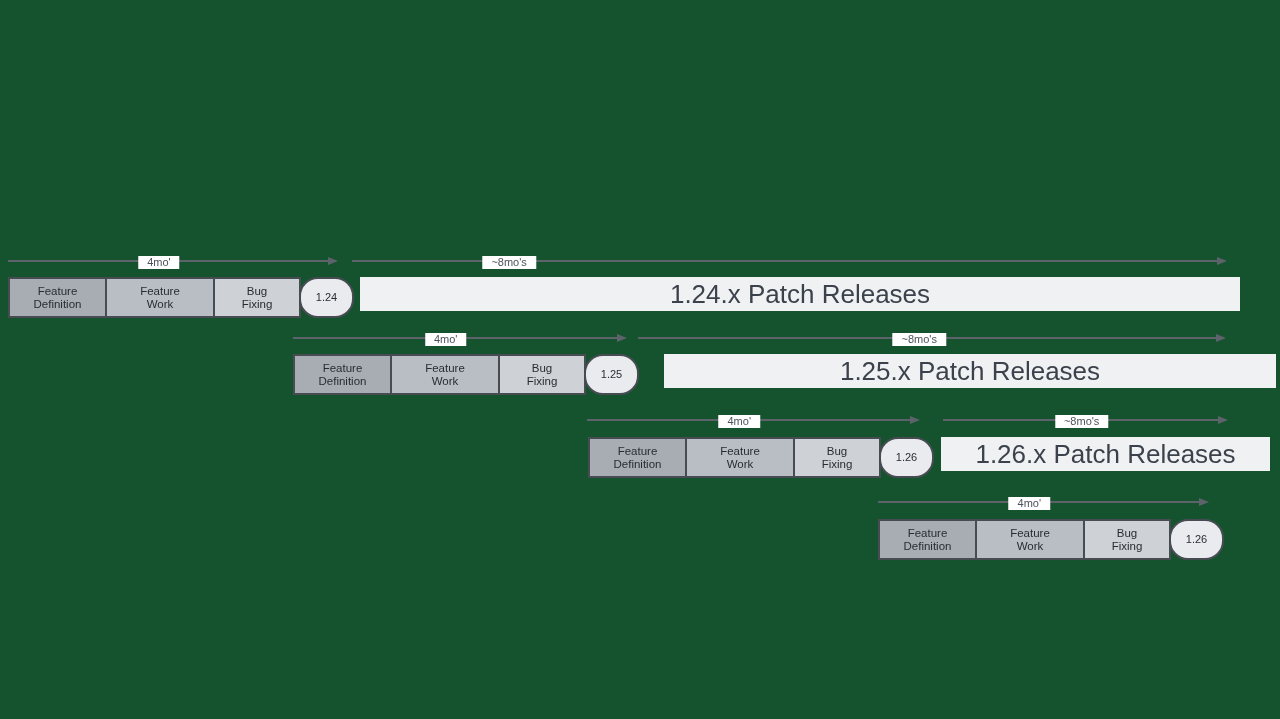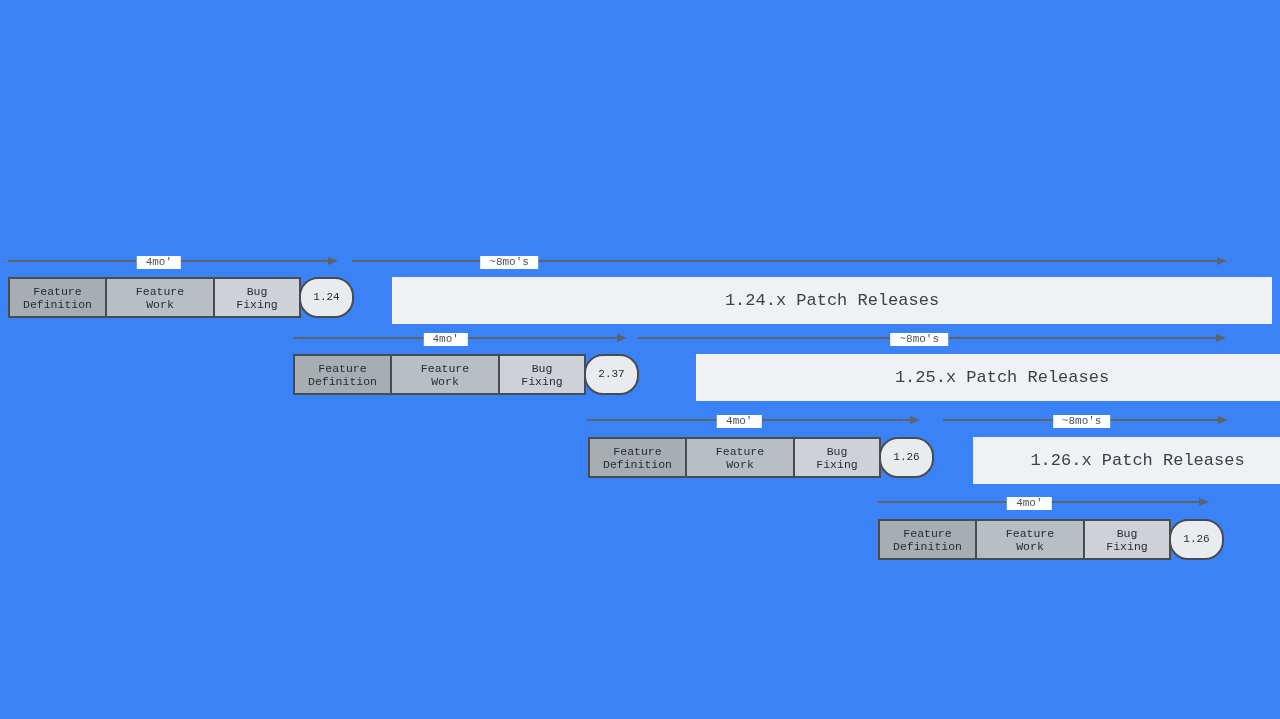--- a/index.html
+++ b/index.html
@@ -1,18 +1,18 @@
 <!DOCTYPE html>
 <html><head>
 <meta charset="utf-8">
 <style>
   html,body{margin:0;padding:0;background:#ffffff;}
   .canvas{
-    position:relative;width:1280px;height:719px;background:#3b82f6;overflow:hidden;
-    font-family:Liberation Mono, monospace;
+    position:relative;width:1280px;height:719px;background:#14532d;overflow:hidden;
+    font-family:Liberation Sans, sans-serif;
   }
   .row{display:contents;}
 
   
   .arrow{position:absolute;height:2px;background:#5d636b;}
   .arrow::after{
     content:"";position:absolute;right:-2px;top:-3px;width:0;height:0;
     border-left:10px solid #5d636b;border-top:4px solid transparent;border-bottom:4px solid transparent;
   }
   .albl{
@@ -32,23 +32,23 @@
     font-size:11.5px;line-height:13px;color:#272d33;text-align:center;
   }
   .pbox + .pbox{margin-left:-2px;}
   .fd{width:99px;background:#a8adb3;}
   .fw{width:110px;background:#b9bec4;}
   .bf{width:88px;background:#ced2d6;}
   .ver{width:55px;background:#e9ebee;font-size:11px;border-radius:19px;}
 
   
   .bar{
-    position:absolute;height:47px;background:#eff1f3;
+    position:absolute;height:34px;background:#eff1f3;
     display:flex;align-items:center;justify-content:center;
-    font-size:17px;color:#3b424b;white-space:nowrap;margin-left:32px;
+    font-size:26px;color:#3b424b;white-space:nowrap;
   }
 
   
   .r1-a4{left:8px;top:260px;width:328px;}
   .r1-a8{left:352px;top:260px;width:873px;}
   .r1-ph{left:8px;top:277px;}
   .r1-bar{left:360px;top:277px;width:880px;}
 
   
   .r2-a4{left:293px;top:337px;width:332px;}
@@ -111,21 +111,21 @@
         <span>Definition</span>
       </div>
       <div class="pbox fw">
         <span>Feature</span>
         <span>Work</span>
       </div>
       <div class="pbox bf">
         <span>Bug</span>
         <span>Fixing</span>
       </div>
-      <div class="pbox ver">2.37</div>
+      <div class="pbox ver">1.25</div>
     </div>
     <div class="bar r2-bar">1.25.x Patch Releases</div>
   </div>
 
   
   <div class="row">
     <div class="arrow r3-a4">
       <span class="albl">4mo'</span>
     </div>
     <div class="arrow r3-a8">

